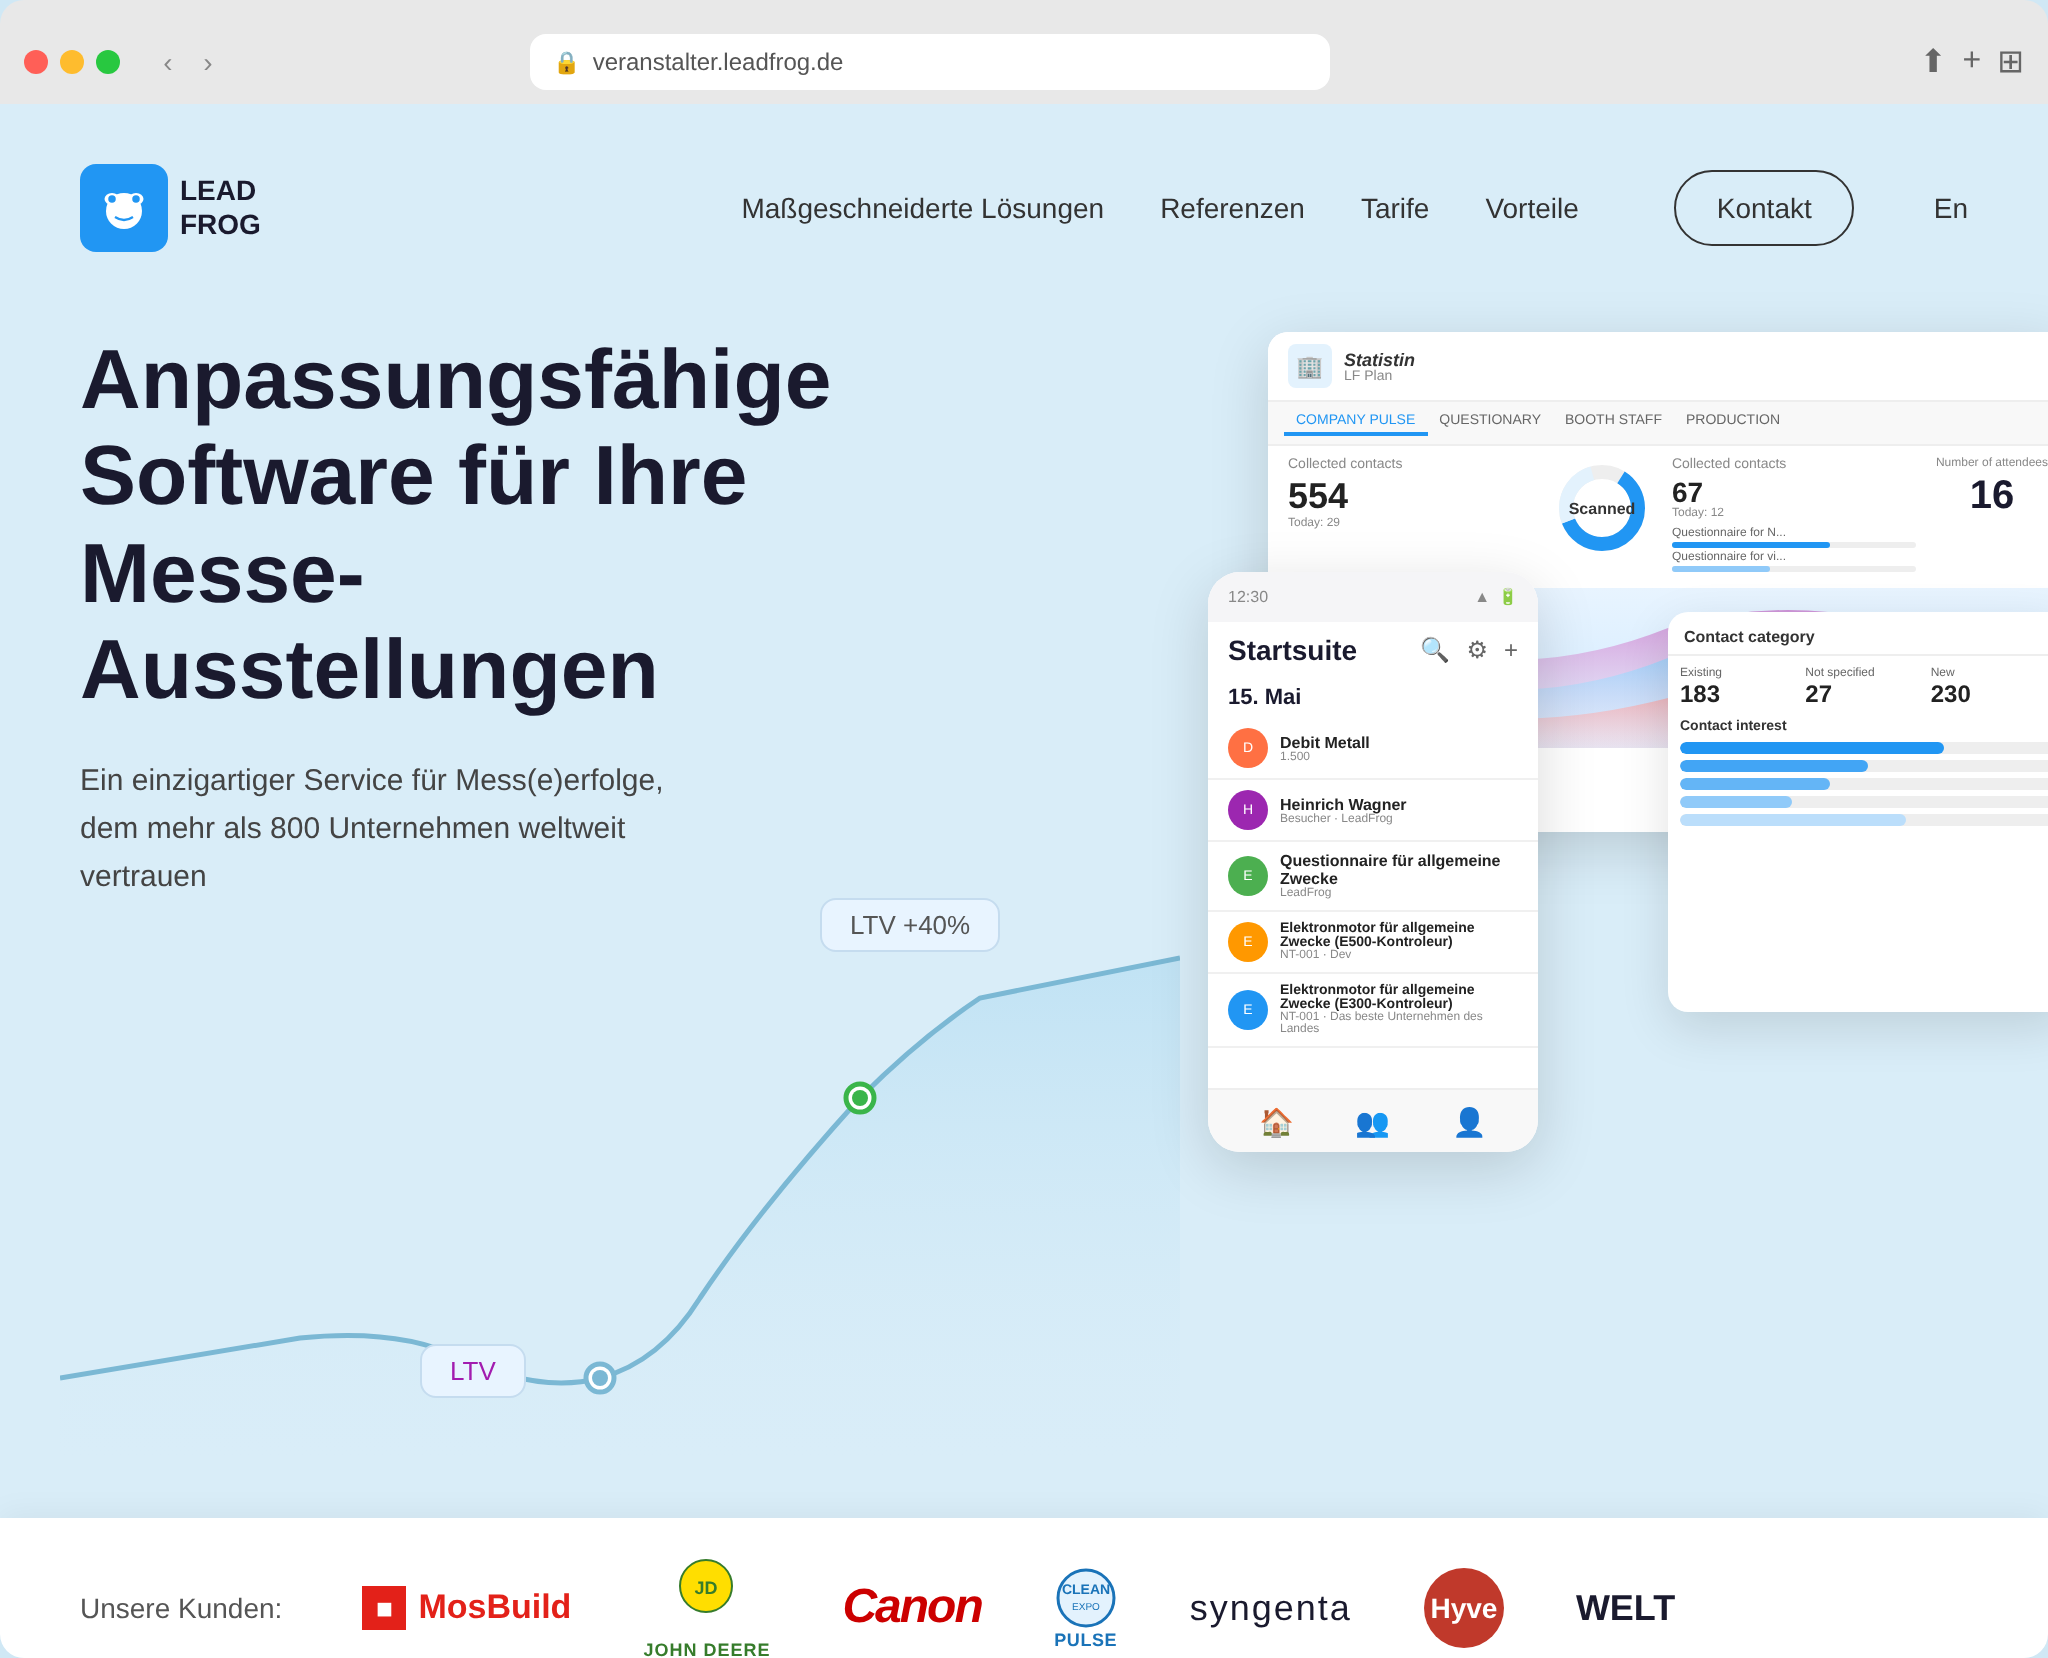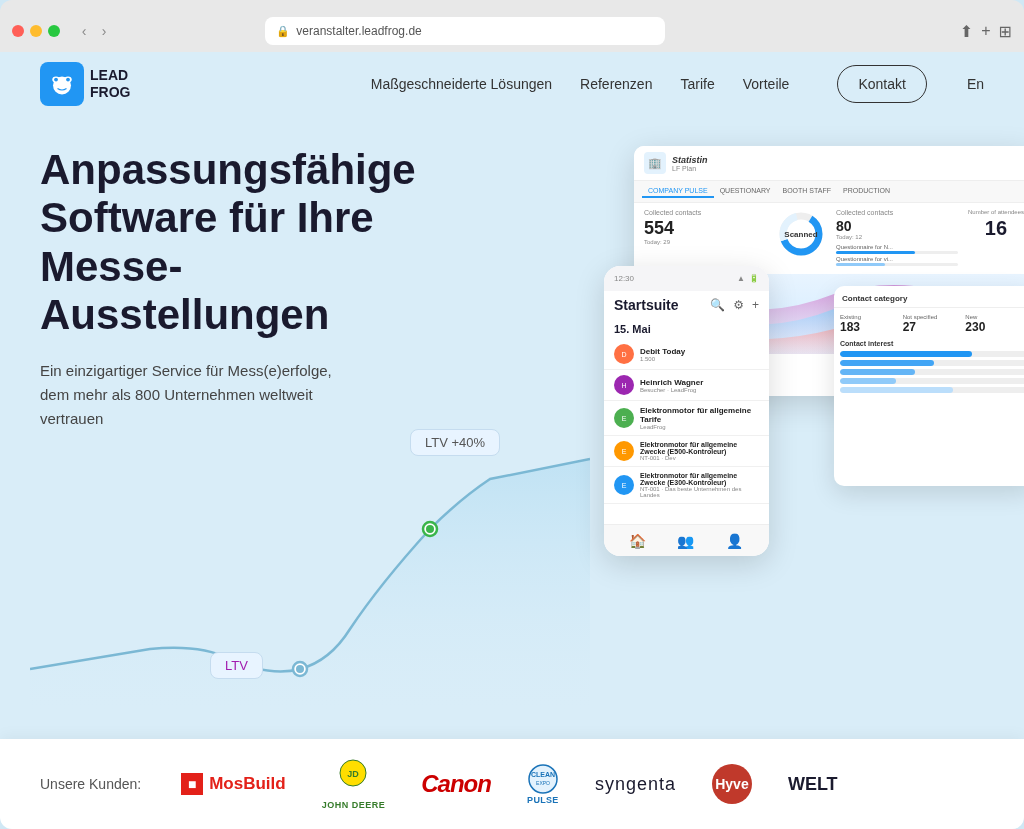--- a/index.html
+++ b/index.html
@@ -89,20 +89,21 @@
       position: relative;
     }
 
     
     .top-nav {
       background: #d9edf8;
       padding: 16px 40px;
       display: flex;
       align-items: center;
       height: 64px;
+      margin-top: 20px;
     }
 
     .logo {
       display: flex;
       align-items: center;
       gap: 6px;
       margin-right: auto;
     }
     .logo-icon {
       width: 44px;
@@ -679,21 +680,21 @@
             <svg class="mini-donut" viewBox="0 0 50 50">
               <circle cx="25" cy="25" r="18" fill="none" stroke="#eee" stroke-width="7"></circle>
               <circle cx="25" cy="25" r="18" fill="none" stroke="#2196f3" stroke-width="7" stroke-dasharray="68 45" stroke-dashoffset="-10" transform="rotate(-90 25 25)"></circle>
               <circle cx="25" cy="25" r="18" fill="none" stroke="#e3f2fd" stroke-width="7" stroke-dasharray="30 83" stroke-dashoffset="-78" transform="rotate(-90 25 25)"></circle>
               <text x="25" y="28" text-anchor="middle" font-size="8" font-weight="700" fill="#333">Scanned</text>
             </svg>
           </div>
           <div style="flex:1;">
             <div style="margin-bottom:4px;">
               <div class="dash-stat-label">Collected contacts</div>
-              <div style="font-size:14px;font-weight:700;color:#222;">80</div>
+              <div style="font-size:14px;font-weight:700;color:#222;">67</div>
               <div class="dash-stat-sub">Today: 12</div>
             </div>
 
             <div style="font-size:6px;color:#666;margin-bottom:1px;">Questionnaire for N...</div>
             <div style="background:#eee;height:3px;border-radius:2px;margin-bottom:2px;">
                 <div style="width:65%;height:100%;background:#2196f3;border-radius:2px;"></div>
               </div>
             <div style="font-size:6px;color:#666;margin-bottom:1px;">Questionnaire for vi...</div>
             <div style="background:#eee;height:3px;border-radius:2px;margin-bottom:2px;">
                 <div style="width:40%;height:100%;background:#90caf9;border-radius:2px;"></div>
@@ -745,35 +746,35 @@
             <span style="font-size:12px;color:#666;">🔍</span>
             <span style="font-size:12px;color:#666;">⚙</span>
             <span style="font-size:12px;color:#666;">+</span>
           </div>
         </div>
         <div class="mobile-date">15. Mai</div>
         <div>
           <div class="mobile-list-item">
             <div class="mobile-avatar" style="background:#ff7043;">D</div>
             <div>
-                <div class="mobile-item-name">Debit Today</div>
+                <div class="mobile-item-name">Debit Metall</div>
                 <div class="mobile-item-sub">1.500</div>
               </div>
           </div>
           <div class="mobile-list-item">
             <div class="mobile-avatar" style="background:#9c27b0;">H</div>
             <div>
                 <div class="mobile-item-name">Heinrich Wagner</div>
                 <div class="mobile-item-sub">Besucher · LeadFrog</div>
               </div>
           </div>
           <div class="mobile-list-item">
             <div class="mobile-avatar" style="background:#4caf50;">E</div>
             <div>
-                <div class="mobile-item-name">Elektronmotor für allgemeine Tarife</div>
+                <div class="mobile-item-name">Questionnaire für allgemeine Zwecke</div>
                 <div class="mobile-item-sub">LeadFrog</div>
               </div>
           </div>
           <div class="mobile-list-item">
             <div class="mobile-avatar" style="background:#ff9800;">E</div>
             <div>
                 <div class="mobile-item-name" style="font-size:7px;">Elektronmotor für allgemeine Zwecke (E500-Kontroleur)</div>
                 <div class="mobile-item-sub">NT-001 · Dev</div>
               </div>
           </div>

